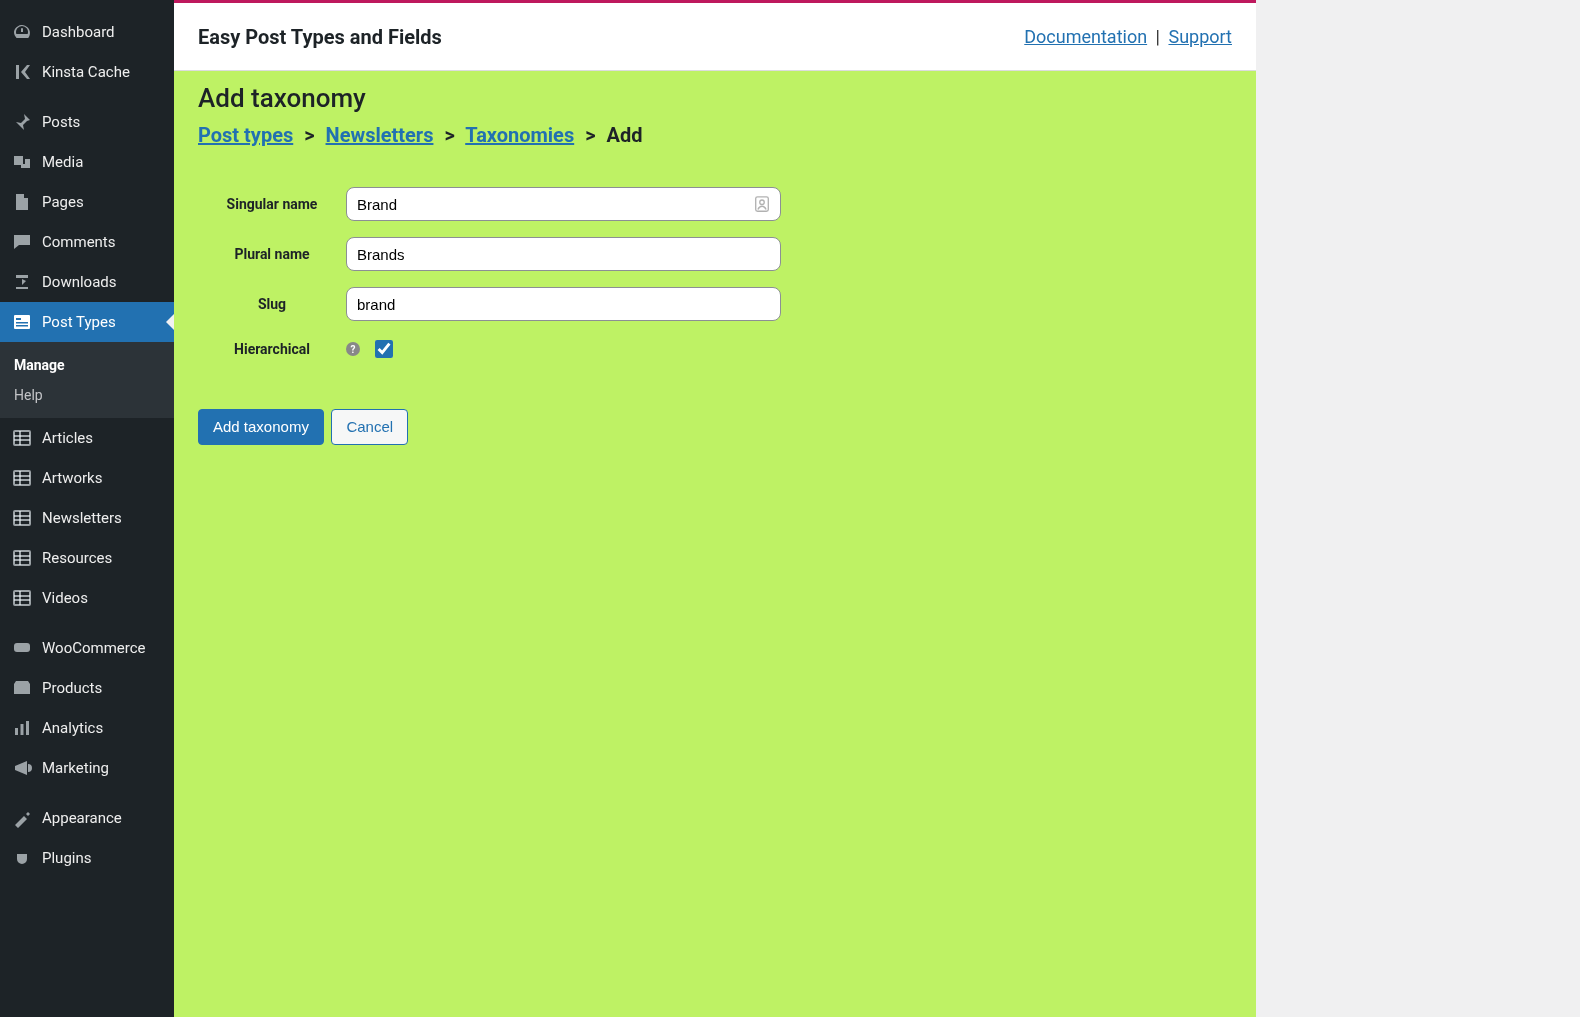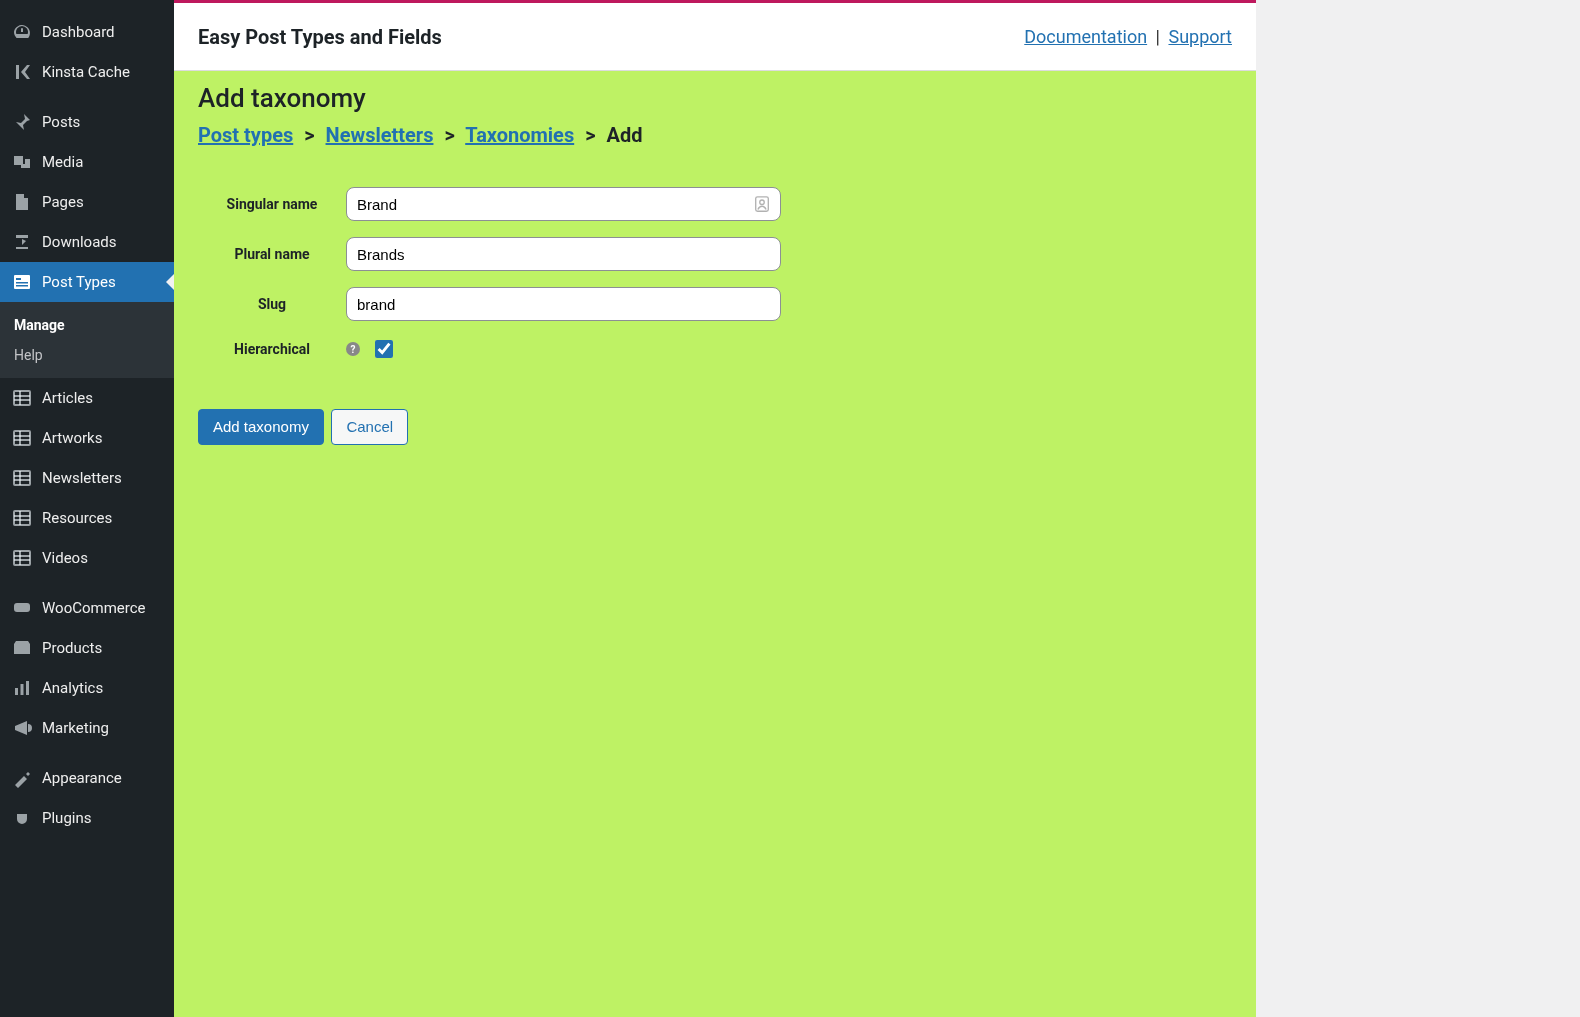--- a/index.html
+++ b/index.html
@@ -229,20 +229,28 @@
       </span>
       <span>Media</span>
     </a>
     <a class="sidebar-item">
       <span class="sidebar-icon">
         <svg viewBox="0 0 20 20" width="20" height="20" fill="currentColor">
             <path d="M4 2h8l4 4v12H4zM12 2v4h4"></path>
           </svg>
       </span>
       <span>Pages</span>
+    </a>
+    <a class="sidebar-item">
+      <span class="sidebar-icon">
+        <svg viewBox="0 0 20 20" width="20" height="20" fill="currentColor">
+            <path d="M2 3h16v10H7l-5 4z"></path>
+          </svg>
+      </span>
+      <span>Comments</span>
     </a>
     <a class="sidebar-item">
       <span class="sidebar-icon">
         <svg viewBox="0 0 20 20" width="20" height="20" fill="currentColor">
             <path d="M4 3h12v3H4zM10 7v6l4-4M10 13l-4-4M4 15h12v2H4z"></path>
           </svg>
       </span>
       <span>Downloads</span>
     </a>
     <a class="sidebar-item active">

